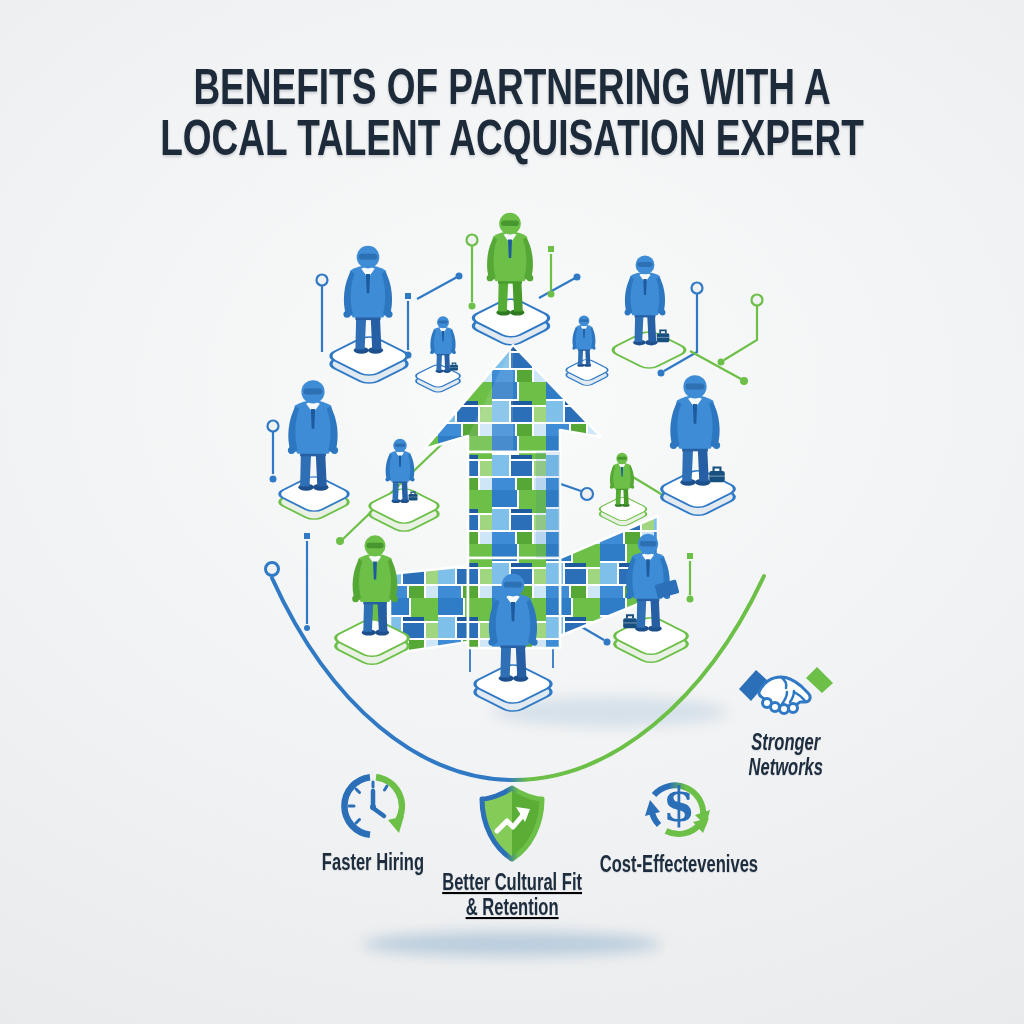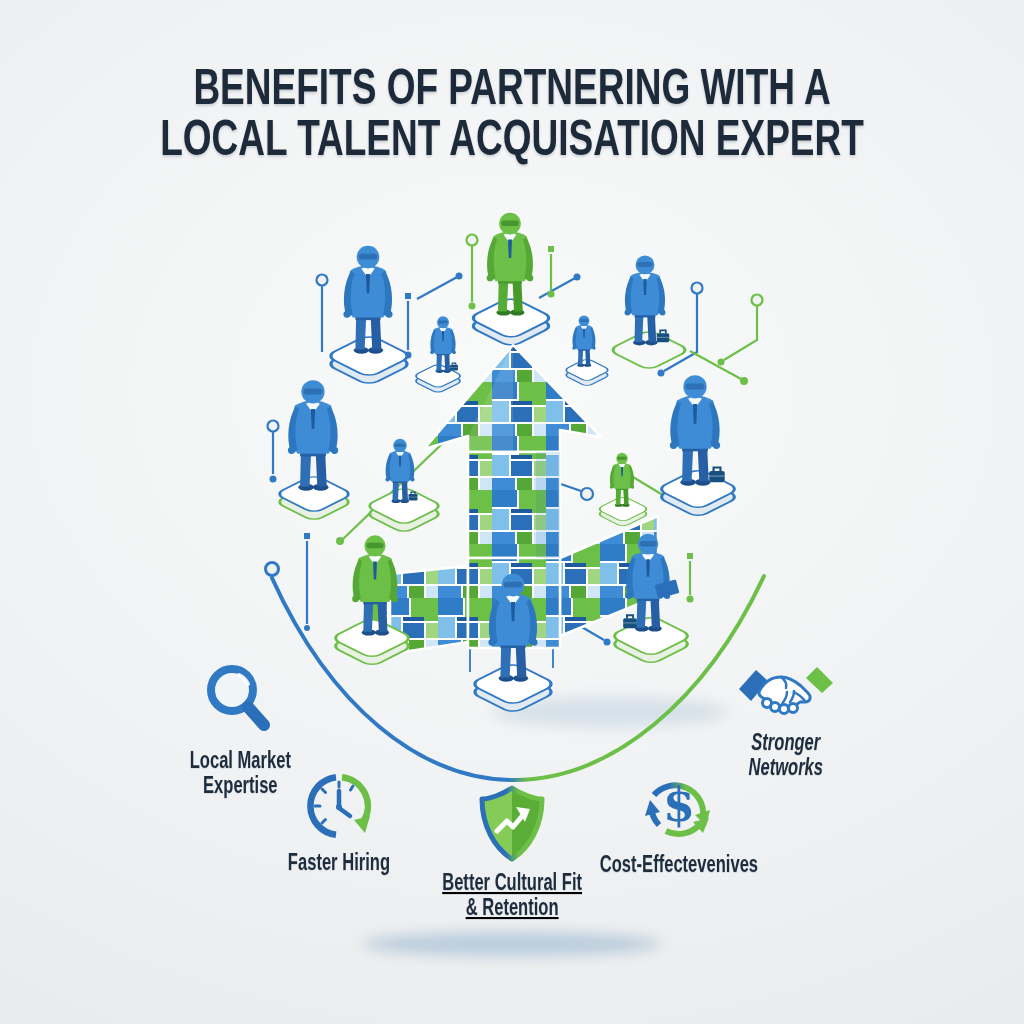--- a/index.html
+++ b/index.html
@@ -219,33 +219,22 @@
       <use href="#diamond" transform="translate(513,684) scale(0.9,0.45) rotate(45)" style="--pf:#ffffff;--pr:#3079c5"></use>
       <use href="#man" transform="translate(513,680) scale(0.84)"></use>
     </g>
   </svg>
 
   <h1 class="title">
     <span>BENEFITS OF PARTNERING WITH A</span>
     <span>LOCAL TALENT ACQUISATION EXPERT</span>
   </h1>
 
-  <div class="benefit" style="left:140px;top:660px;">
-    <svg class="bicon" width="84" height="84" viewBox="0 0 84 84">
-      <circle cx="34" cy="30" r="21" fill="#eef5fb" fill-opacity="0.55" stroke="#3079c5" stroke-width="8"></circle>
-      <path d="M41,15 a18,18 0 0 1 9,9" stroke="#ffffff" stroke-width="4" fill="none" stroke-linecap="round" opacity="0.9"></path>
-      <line x1="50" y1="47" x2="66" y2="65" stroke="#2a6fb8" stroke-width="12" stroke-linecap="round"></line>
-    </svg>
-    <div class="blabel">
-      <span>Local Market</span>
-      <span>Expertise</span>
-    </div>
-  </div>
-
-  <div class="benefit" style="left:239px;top:766px;">
+
+  <div class="benefit" style="left:273px;top:766px;">
     <svg class="bicon" width="80" height="80" viewBox="-40 -40 80 80">
       <path d="M-3,-28.8 A29,29 0 0 0 -3,28.8" fill="none" stroke="#2a6fb8" stroke-width="6.5"></path>
       <path d="M3,-28.8 A29,29 0 0 1 25,14.5" fill="none" stroke="#6cbf47" stroke-width="6.5"></path>
       <path d="M31,10 L26,27 L15,14 Z" fill="#6cbf47"></path>
       <g stroke="#2a6fb8" stroke-width="3" stroke-linecap="round">
         <line x1="0" y1="-24" x2="0" y2="-19"></line>
         <line x1="-24" y1="0" x2="-19" y2="0"></line>
         <line x1="-17" y1="-17" x2="-13.5" y2="-13.5"></line>
         <line x1="-17" y1="17" x2="-13.5" y2="13.5"></line>
         <line x1="14" y1="-20" x2="11.5" y2="-16"></line>

